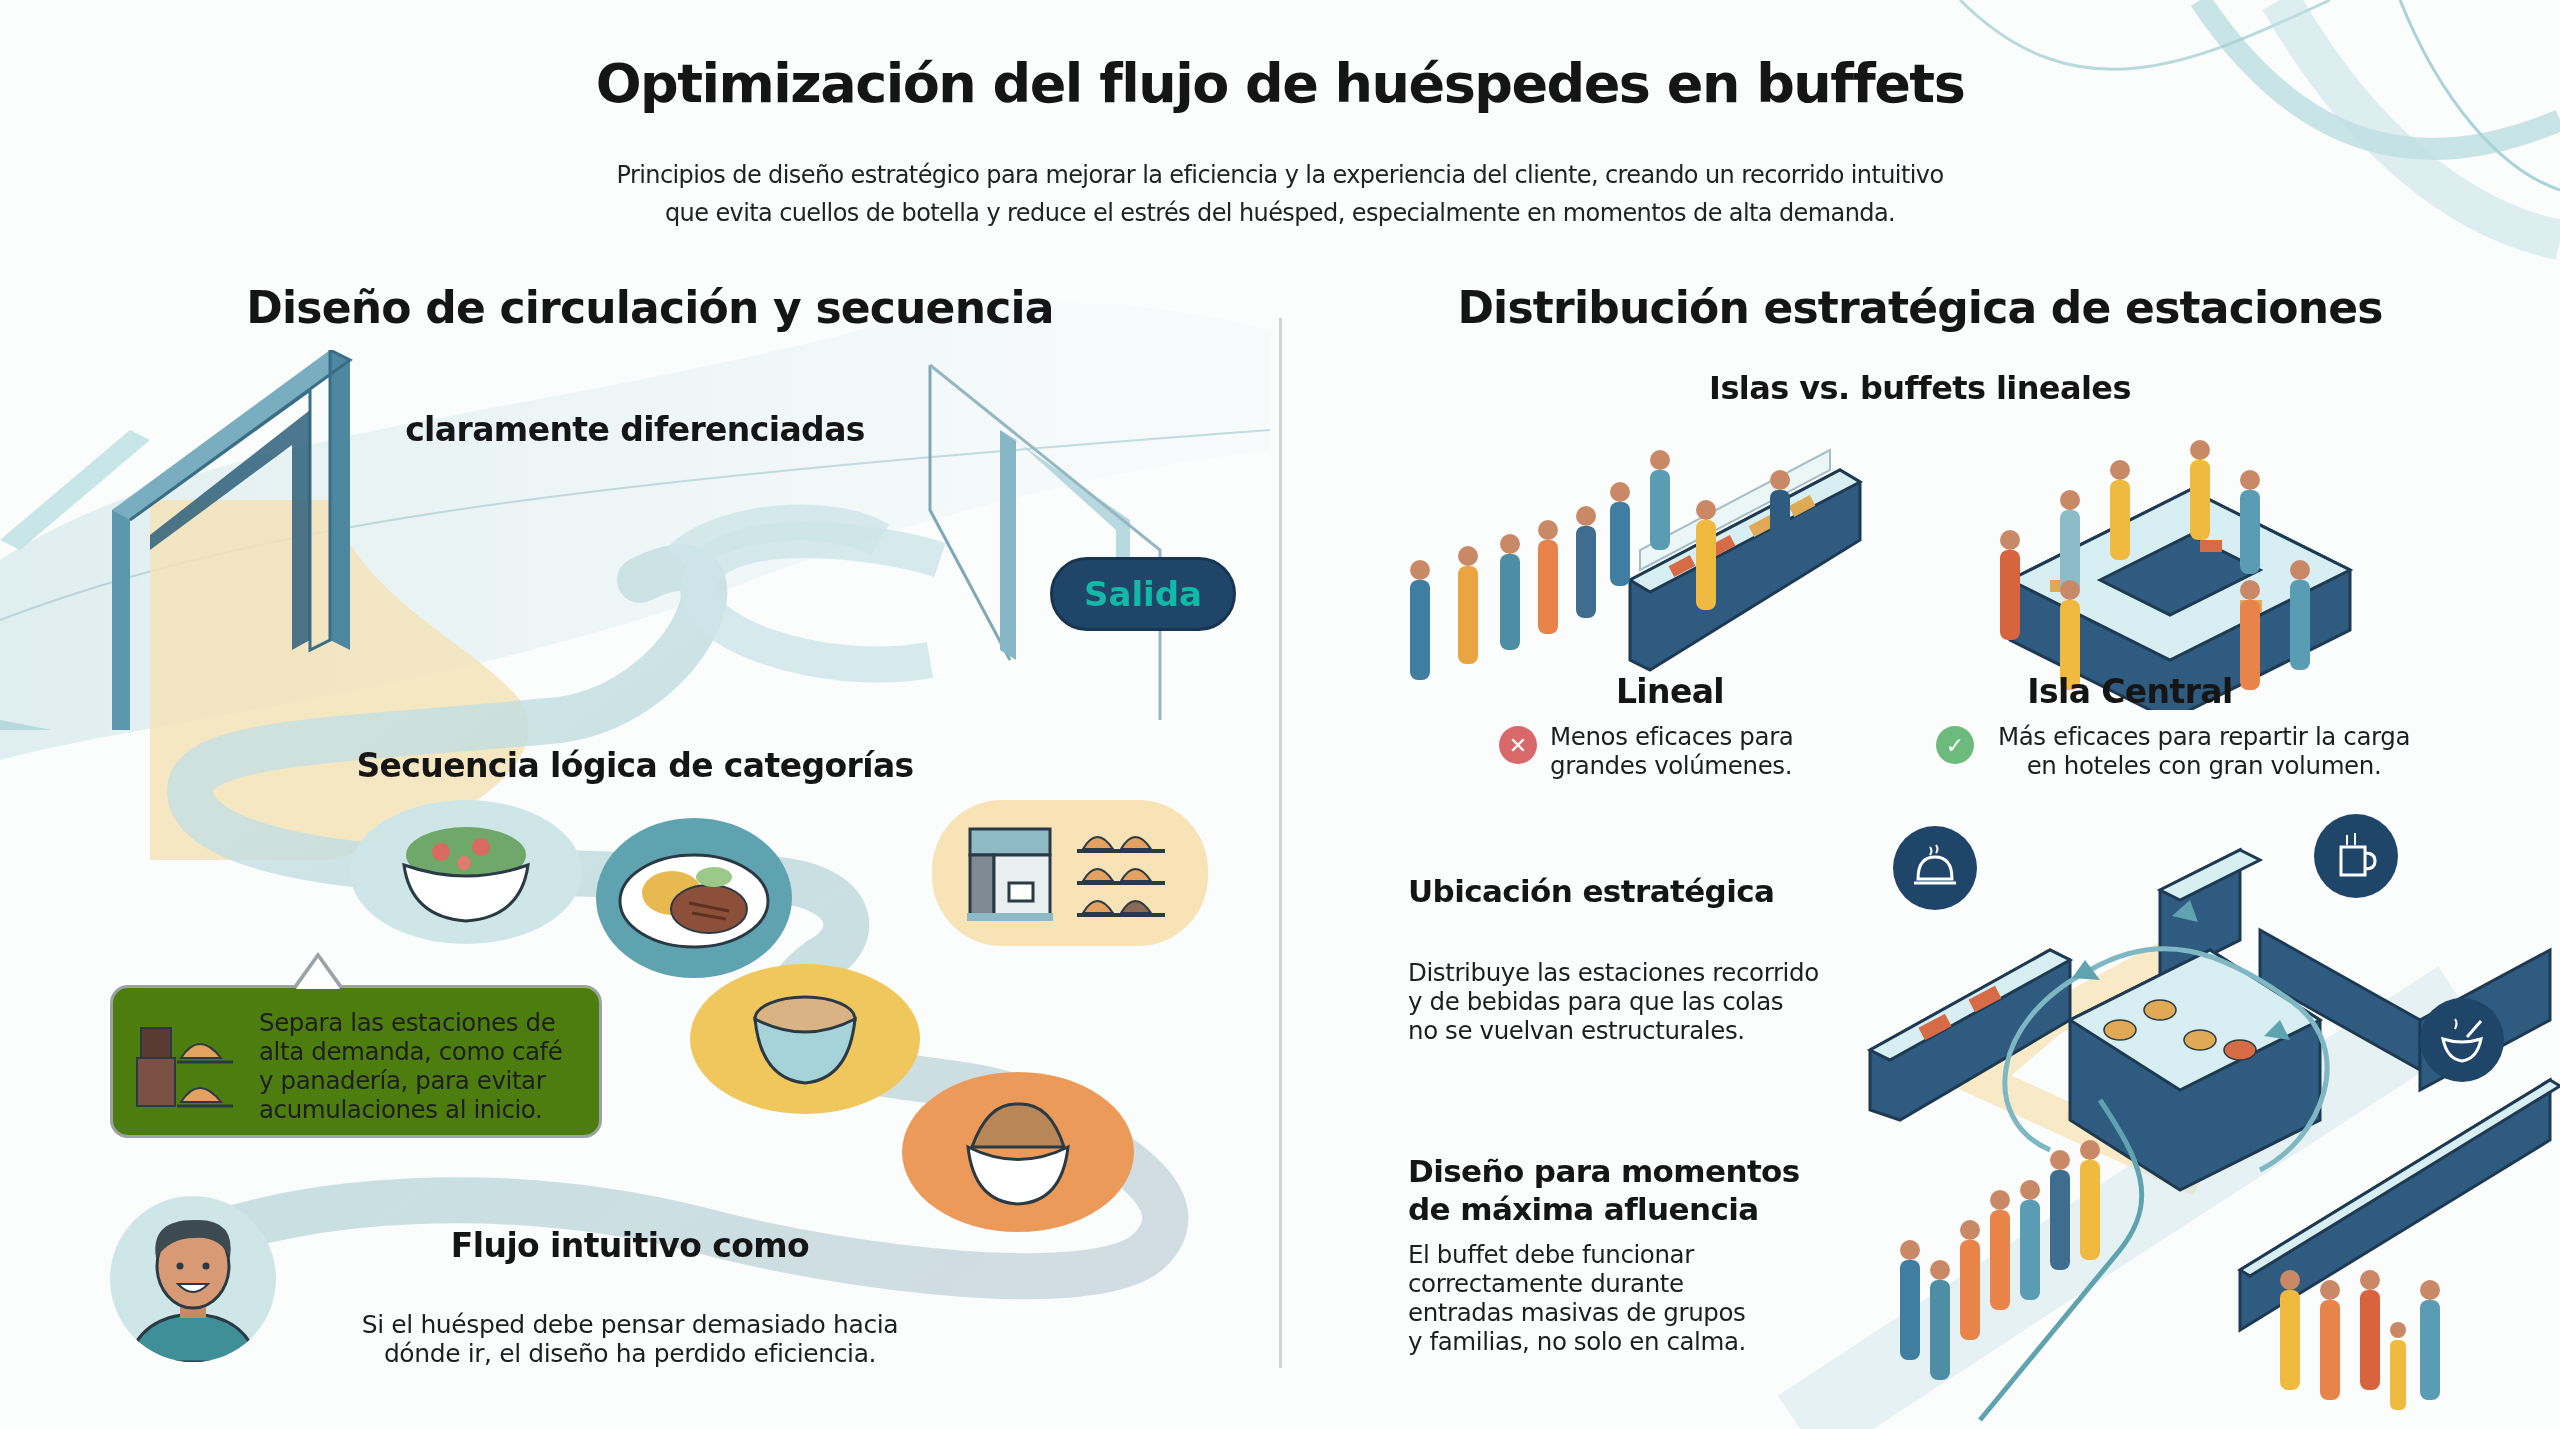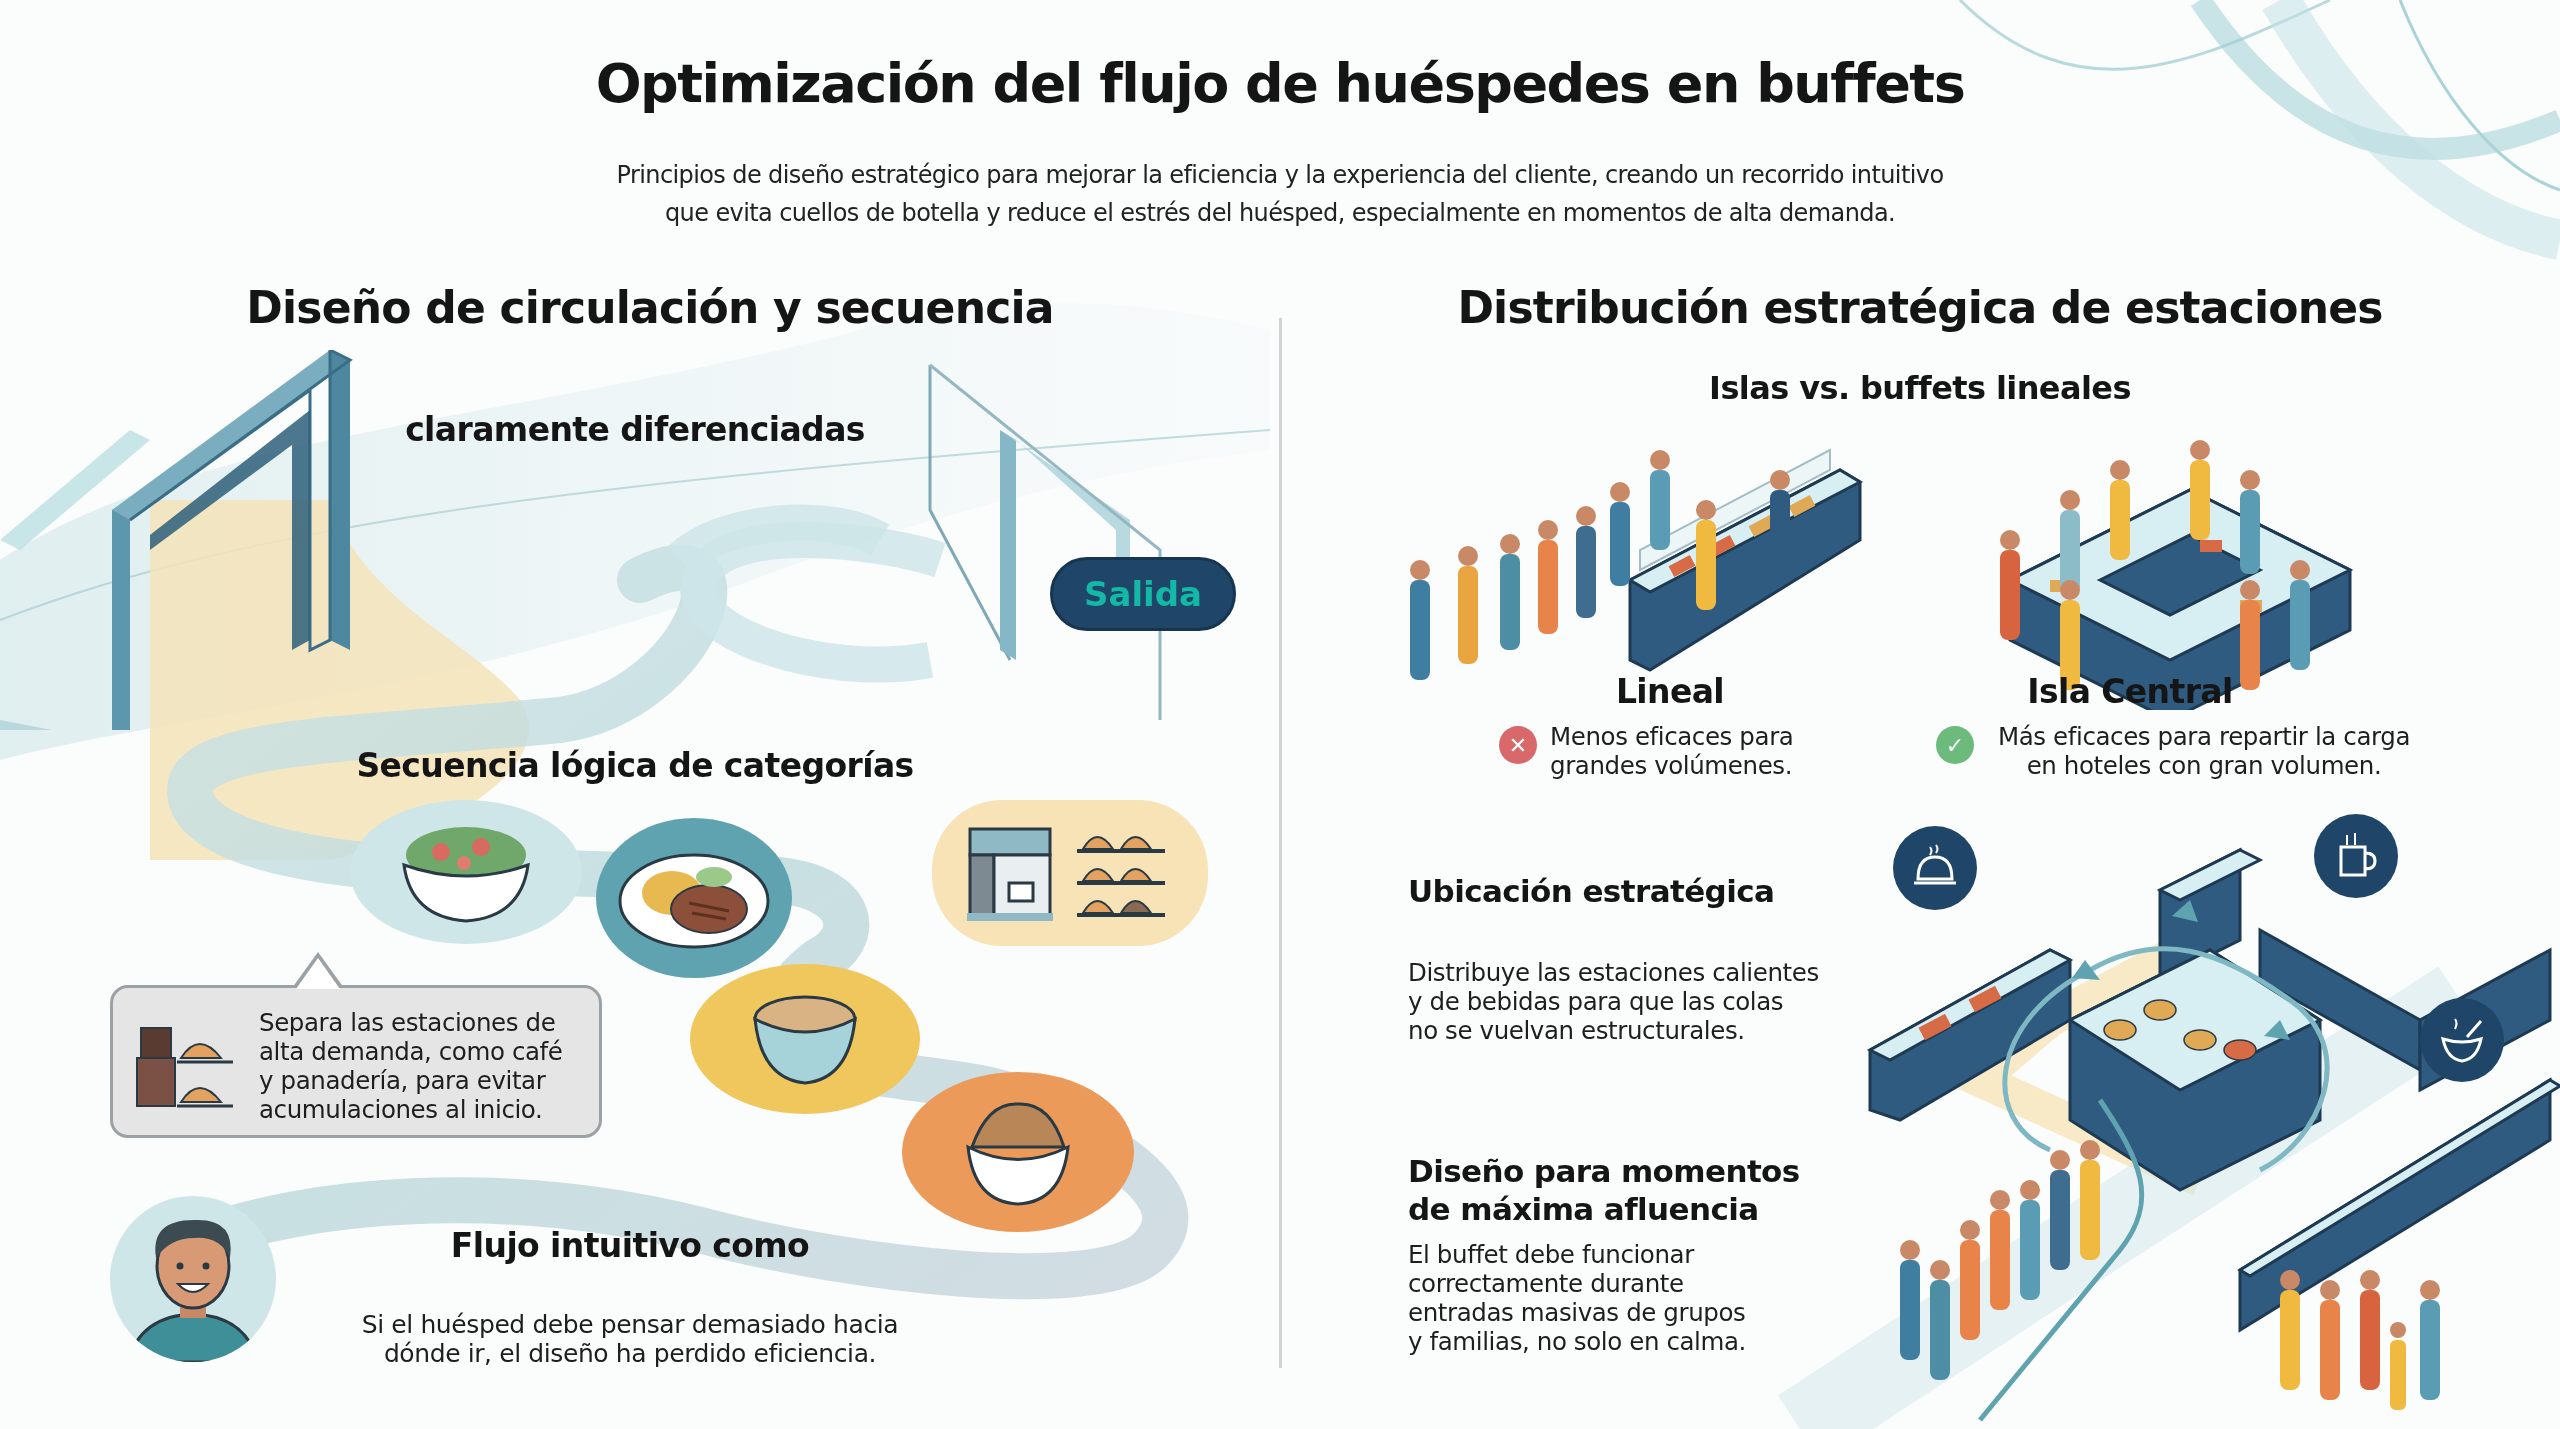--- a/index.html
+++ b/index.html
@@ -8,21 +8,21 @@
   .abs { position: absolute; }
   .ctr { text-align: center; }
   .title { left: 0; width: 2560px; top: 52px; font-size: 54px; font-weight: 700; letter-spacing: -1.5px; }
   .subtitle { left: 380px; width: 1800px; top: 156px; font-size: 24px; line-height: 38px; color: #222; letter-spacing: -0.6px; }
   .h2 { font-size: 44px; font-weight: 700; letter-spacing: -0.8px; }
   .h3 { font-size: 33px; font-weight: 700; letter-spacing: -0.6px; line-height: 40px; }
   .body { font-size: 24.5px; line-height: 29px; color: #1e1e1e; letter-spacing: -0.4px; }
   .divider { left: 1279px; top: 318px; width: 3px; height: 1050px; background: #cfd4d6; }
   .salida { left: 1050px; top: 557px; width: 186px; height: 74px; background: #1f4569; border-radius: 37px; color: #14b8a6; font-size: 34px; font-weight: 700; display: flex; align-items: center; justify-content: center; border: 3px solid #173550; }
   .circle { border-radius: 50%; display:flex; align-items:center; justify-content:center; }
-  .callout { left: 110px; top: 985px; width: 492px; height: 153px; border: 3px solid #9aa2a6; border-radius: 18px; background: #e5e5e5; padding-left: 44px; }
+  .callout { left: 110px; top: 985px; width: 492px; height: 153px; border: 3px solid #9aa2a6; border-radius: 18px; background: #4d7c0f; padding-left: 44px; }
   .callout-tail { left: 292px; top: 952px; width: 0; height: 0; border-left: 26px solid transparent; border-right: 26px solid transparent; border-bottom: 36px solid #9aa2a6; }
   .callout-tail-in { left: 296px; top: 958px; width: 0; height: 0; border-left: 22px solid transparent; border-right: 22px solid transparent; border-bottom: 31px solid #fff; }
   .badge { width: 38px; height: 38px; border-radius: 50%; color: #fff; font-size: 22px; font-weight: 700; display: flex; align-items: center; justify-content: center; }
   .pin { width: 84px; height: 84px; border-radius: 50%; background: #1f4569; display:flex; align-items:center; justify-content:center; }
 </style>
 </head>
 <body>
 
 <svg class="abs" style="left:0;top:0" width="2560" height="1429">
   <defs>
@@ -267,21 +267,21 @@
 <div class="abs badge" style="left:1936px;top:726px;background:#6cbb7c;">✓</div>
 <div class="abs body ctr" style="left:1984px;top:722px;width:440px;">
   <div>Más eficaces para repartir la carga</div>
   <div>en hoteles con gran volumen.</div>
 </div>
 
 <div class="abs h3" style="left:1408px;top:872px;width:460px;font-size:31px;line-height:38px;">
   <div>Ubicación estratégica</div>
 </div>
 <div class="abs body" style="left:1408px;top:958px;width:460px;">
-  <div>Distribuye las estaciones calientes</div>
+  <div>Distribuye las estaciones recorrido</div>
   <div>y de bebidas para que las colas</div>
   <div>no se vuelvan estructurales.</div>
 </div>
 
 <div class="abs h3" style="left:1408px;top:1152px;width:460px;font-size:31px;line-height:38px;">
   <div>Diseño para momentos</div>
   <div>de máxima afluencia</div>
 </div>
 <div class="abs body" style="left:1408px;top:1240px;width:460px;">
   <div>El buffet debe funcionar</div>

